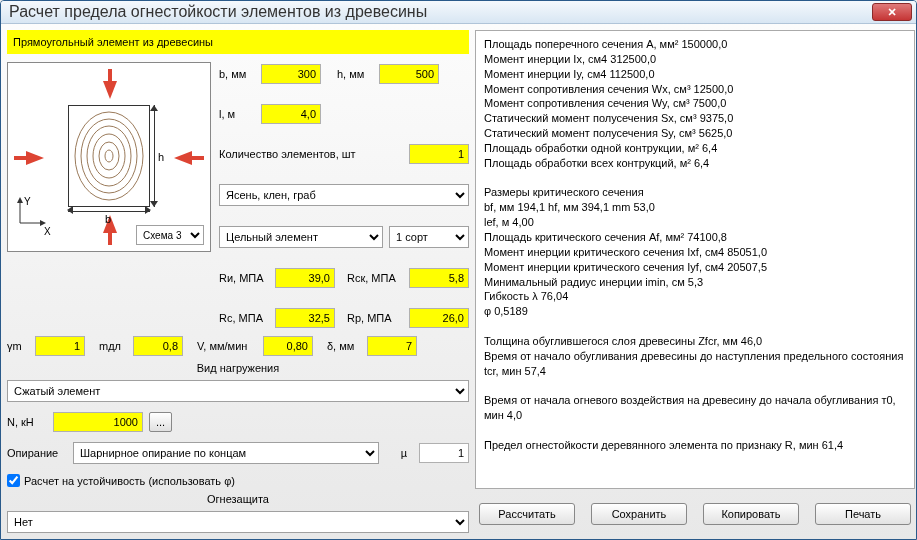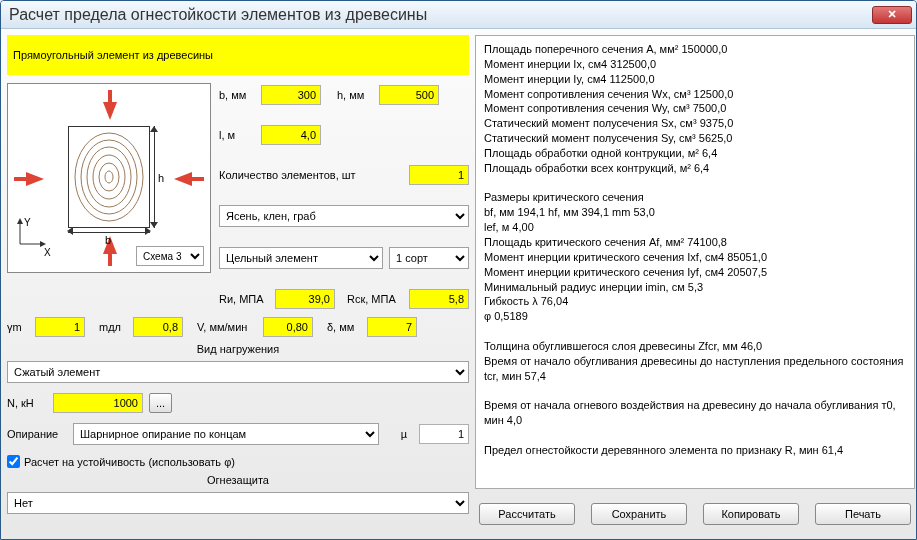--- a/index.html
+++ b/index.html
@@ -4,21 +4,21 @@
 <style>
   * { box-sizing: border-box; margin: 0; padding: 0; }
   body { font-family: Tahoma, Verdana, sans-serif; font-size: 11px; background: #f0f0f0; color: #000; }
   .window { width: 917px; height: 540px; border: 1px solid #2a5a8a; background: linear-gradient(#fdfdfd,#e8e8e8); display: flex; flex-direction: column; border-radius: 4px 4px 0 0; overflow: hidden; }
   .titlebar { height: 28px; background: linear-gradient(#f5f9fd,#d8e6f3); display: flex; align-items: center; padding: 0 4px 0 8px; border-bottom: 1px solid #b0c4d8; }
   .titlebar .title { flex: 1; color: #333; font-size: 16px; }
   .close-btn { width: 40px; height: 18px; background: linear-gradient(#e07a7a,#c53535); border: 1px solid #8a2a2a; border-radius: 3px; display: flex; align-items: center; justify-content: center; color: #fff; font-weight: bold; font-size: 11px; cursor: pointer; }
   .content { flex: 1; display: flex; padding: 6px; gap: 6px; }
   .left-panel { width: 470px; display: flex; flex-direction: column; gap: 4px; }
   .right-panel { flex: 1; display: flex; flex-direction: column; gap: 6px; }
-  .section-header { background: #ffff00; padding: 14px 6px; font-size: 11px; }
+  .section-header { background: #ffff00; padding: 6px 6px; font-size: 11px; }
   .row { display: flex; align-items: center; gap: 6px; }
   label.lbl { font-size: 11px; white-space: nowrap; }
   input.val, .value-box { background: #ffff00; border: 1px solid #b0b0b0; padding: 4px 4px; font-size: 11px; text-align: right; height: 20px; }
   input.val { width: 60px; }
   select { border: 1px solid #a0a0a0; background: #fff; font-size: 11px; height: 22px; padding: 1px 2px; }
   .diagram-row { display: flex; gap: 8px; align-items: flex-start; margin-top:4px;}
   .diagram-wrap { width: 204px; display:flex; flex-direction:column; align-items:center; gap:4px;}
   .diagram { width: 204px; height: 190px; border: 1px solid #888; background: #fff; position: relative; }
   .axes { position: absolute; left: 8px; bottom: 24px; }
   .scheme-sel { height:20px; font-size:10px; }
@@ -123,20 +123,26 @@
           <div class="row">
             <select style="flex:1"><option>Цельный элемент</option></select>
             <select style="width:80px"><option>1 сорт</option></select>
           </div>
           <div class="row">
             <label class="lbl" style="width:50px">Rи, МПА</label>
             <input class="val" value="39,0" style="">
             <label class="lbl" style="width:56px;margin-left:6px">Rск, МПА</label>
             <input class="val" value="5,8" style="">
           </div>
+          <div class="row">
+            <label class="lbl" style="width:50px">Rс, МПА</label>
+            <input class="val" value="32,5" style="">
+            <label class="lbl" style="width:56px;margin-left:6px">Rр, МПА</label>
+            <input class="val" value="26,0" style="">
+          </div>
         </div>
       </div>
 
       <div class="row" style="margin-top:4px">
         <label class="lbl" style="width:22px">γm</label>
         <input class="val" style="width: 50px;" value="1">
         <label class="lbl" style="width:28px;margin-left:8px">mдл</label>
         <input class="val" style="width: 50px;" value="0,8">
         <label class="lbl" style="width:60px;margin-left:8px">V, мм/мин</label>
         <input class="val" style="width: 50px;" value="0,80">

